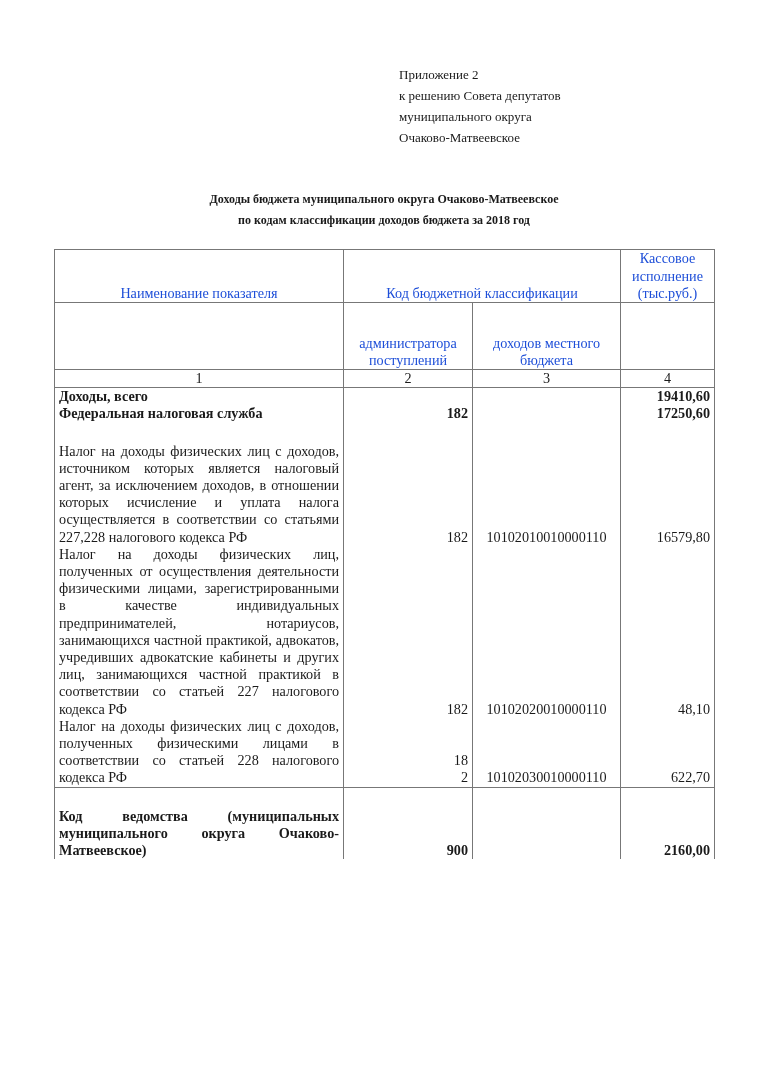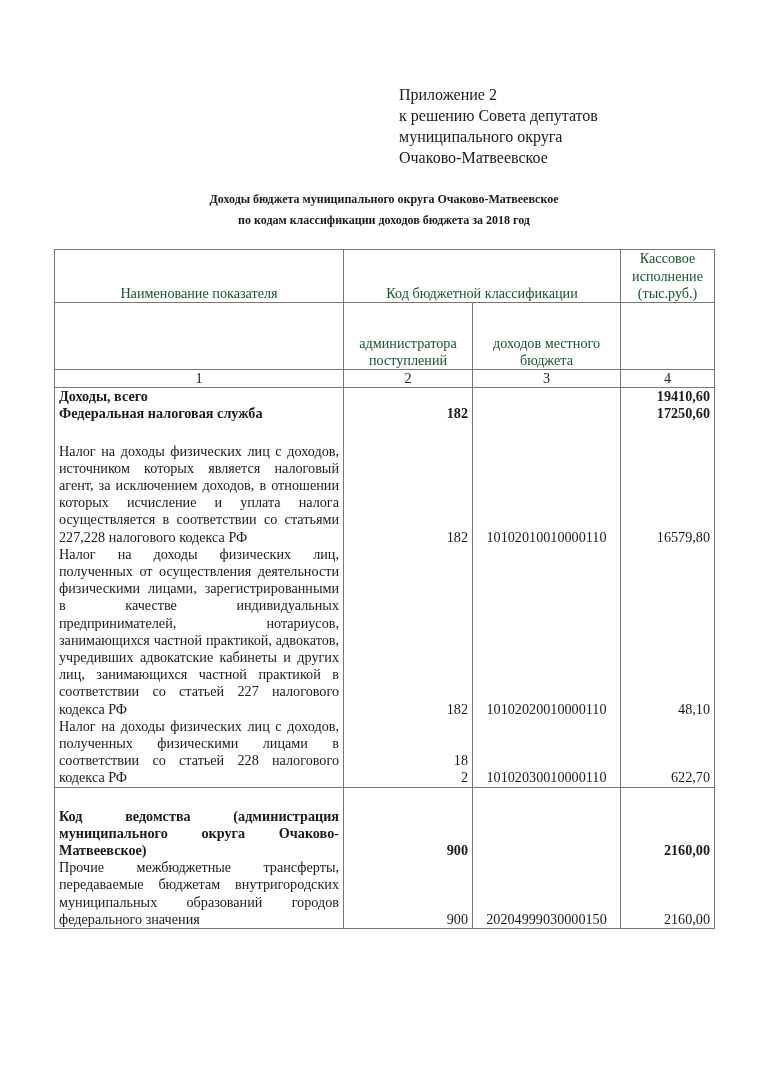--- a/index.html
+++ b/index.html
@@ -1,29 +1,29 @@
 <!DOCTYPE html>
 <html><head>
 <meta charset="utf-8">
 <style>
   html, body { margin:0; padding:0; background:#ffffff; }
   body { width:763px; height:1078px; position:relative; overflow:hidden;
          font-family:"Liberation Serif", "DejaVu Serif", serif; color:#1a1a1a; }
-  .appendix { position:absolute; left:399px; top:64px; font-size:16px; line-height:21px;margin-top:20px; }
+  .appendix { position:absolute; left:399px; top:64px; font-size:13px; line-height:21px; }
   .appendix div { white-space:nowrap; }
   .title { position:absolute; left:54px; width:660px; top:189px; text-align:center;
            font-weight:bold; font-size:12px; line-height:21px; }
   table.budget { position:absolute; left:54px; top:249px; width:660px;
                  border-collapse:collapse; font-size:14.2px; line-height:17.2px; table-layout:fixed; }
   table.budget td { border-left:1px solid #777; border-right:1px solid #777; padding:0 4px; vertical-align:bottom; }
   table.budget col.c1 { width:289px; }
   table.budget col.c2 { width:129px; }
   table.budget col.c3 { width:148px; }
   table.budget col.c4 { width:94px; }
-  .hdr td { text-align:center; color:#14532d; }
+  .hdr td { text-align:center; color:#1d4ed8; }
   .hdr1 td { height:52px; border-top:1px solid #777; border-bottom:1px solid #777; }
   .hdr2 td { height:66px; }
   .nums td { border-top:1px solid #777; border-bottom:1px solid #777; text-align:center; height:17px; }
   .body td { vertical-align:top; }
   .desc { text-align:justify; text-align-last:left; }
   .r { text-align:right; }
   .c { text-align:center; }
   .b { font-weight:bold; }
   .sep td { border-top:1px solid #777; }
   .last td { border-bottom:1px solid #777; }
@@ -110,25 +110,19 @@
     <td class="r" style="vertical-align:bottom;">622,70</td>
   </tr>
 
   <tr class="body sep">
     <td class="spacer"></td>
         <td></td>
         <td></td>
         <td></td>
   </tr>
   <tr class="body">
-    <td class="desc b">Код ведомства (администрация муниципального округа Очаково-Матвеевское)</td>
+    <td class="desc b">Код ведомства (муниципальных муниципального округа Очаково-Матвеевское)</td>
     <td class="r b" style="vertical-align:bottom;">900</td>
     <td class="c" style="vertical-align:bottom;"></td>
     <td class="r b" style="vertical-align:bottom;">2160,00</td>
-  </tr>
-  <tr class="body last">
-    <td class="desc">Прочие межбюджетные трансферты, передаваемые бюджетам внутригородских муниципальных образований городов федерального значения</td>
-    <td class="r" style="vertical-align:bottom;">900</td>
-    <td class="c" style="vertical-align:bottom;">20204999030000150</td>
-    <td class="r" style="vertical-align:bottom;">2160,00</td>
   </tr>
 </tbody>
   </table>
 
 </body></html>

